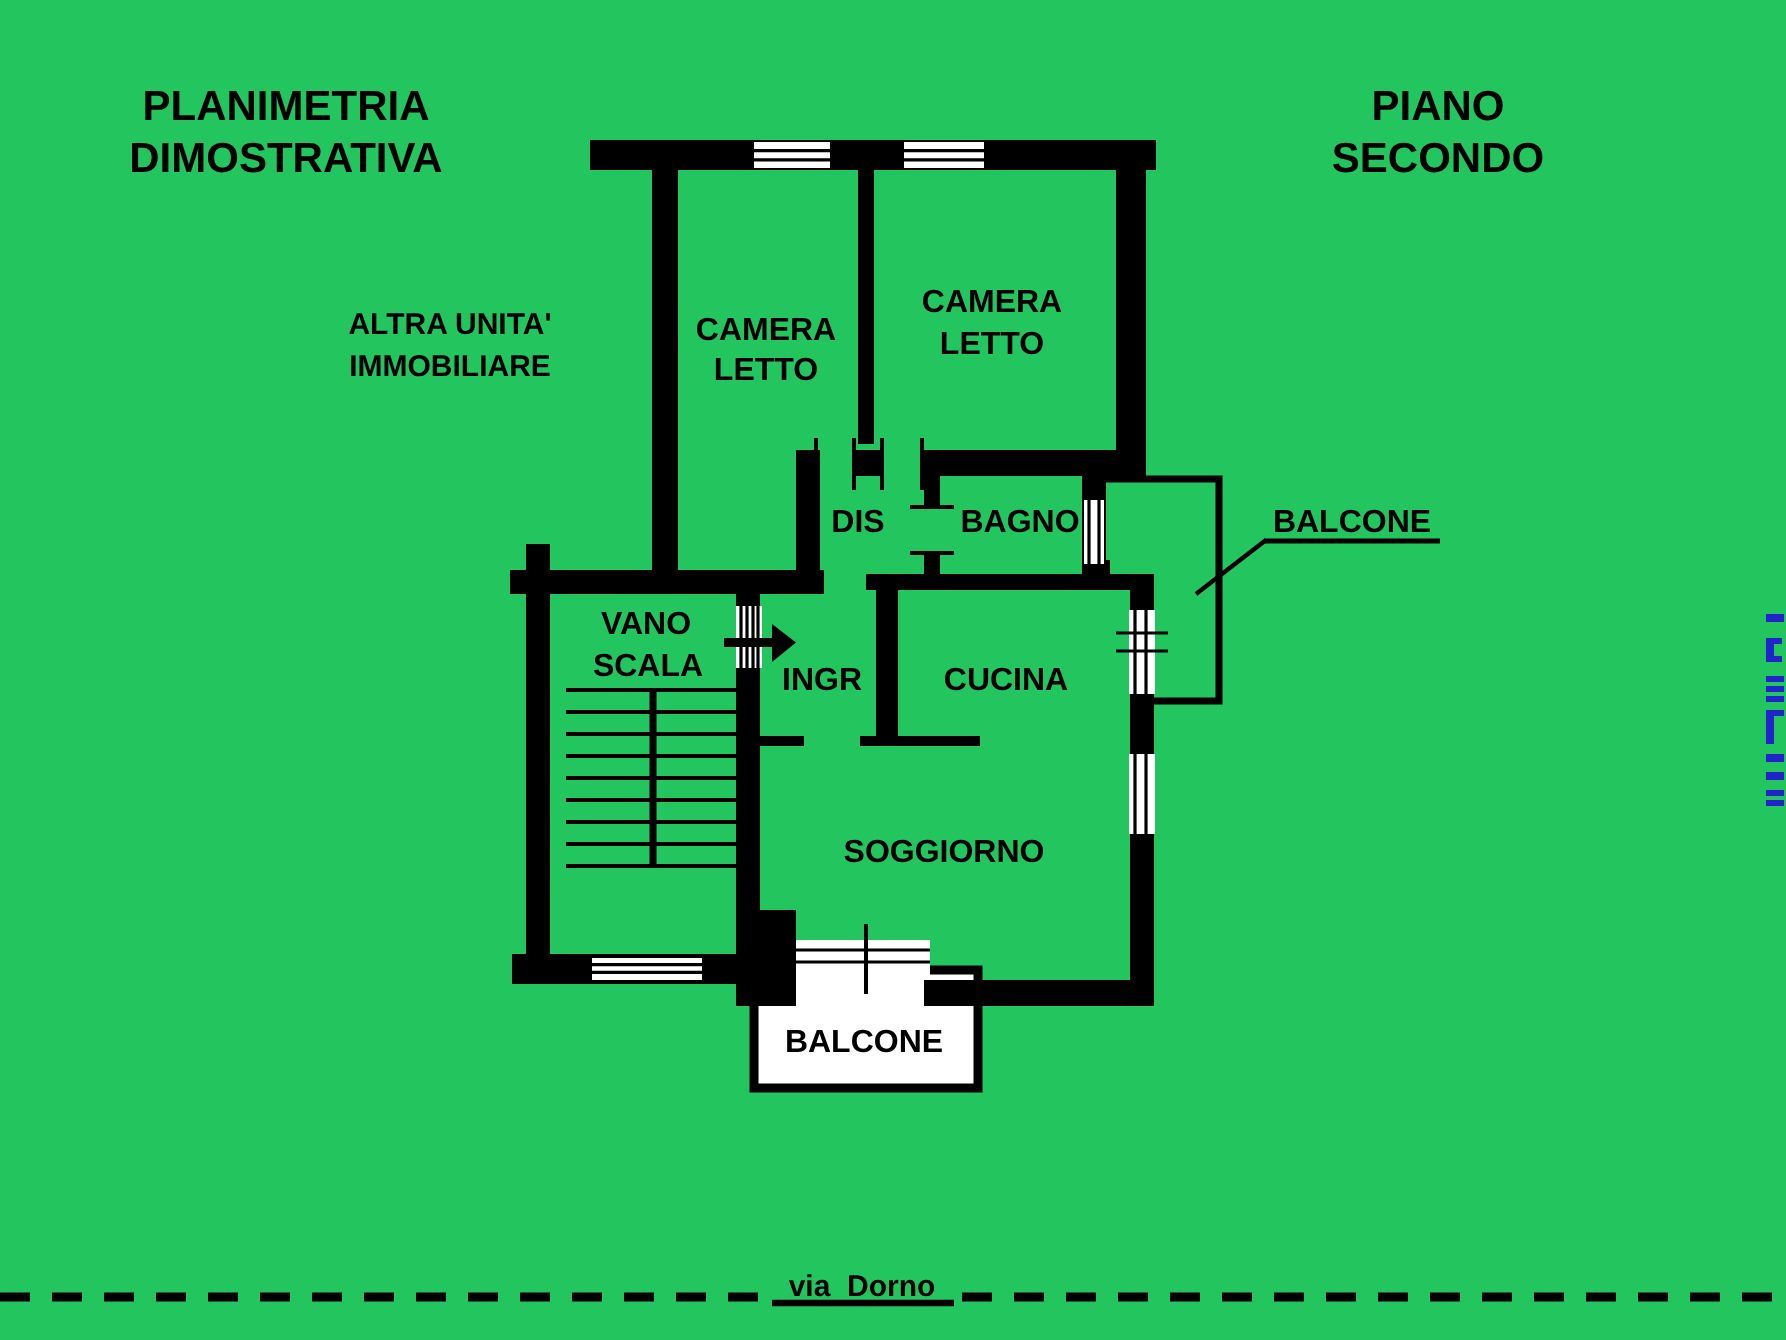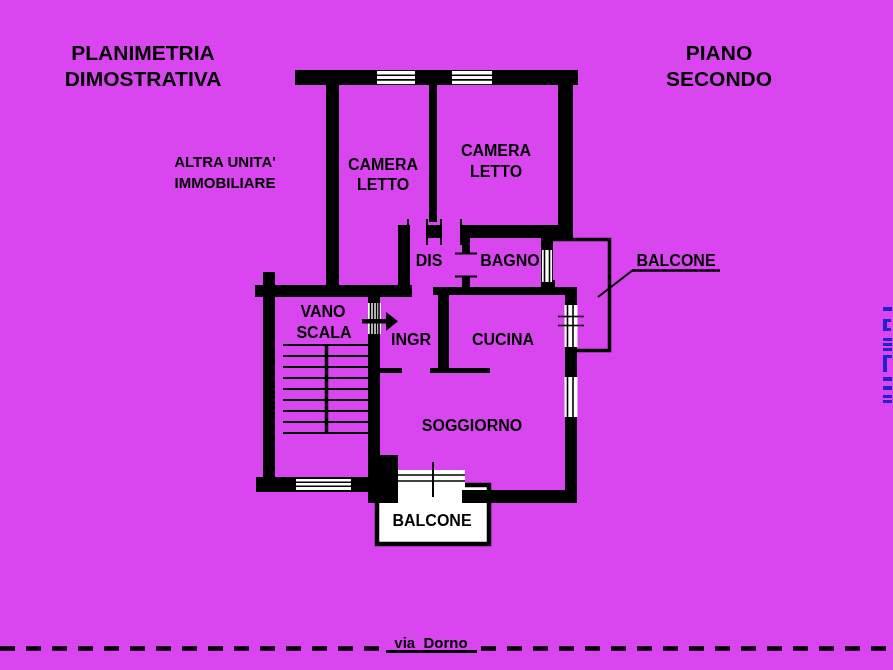--- a/index.html
+++ b/index.html
@@ -1,20 +1,20 @@
 <!DOCTYPE html>
 <html><head>
 <meta charset="utf-8">
 <style>
   html, body { margin: 0; padding: 0; background: #ffffff; }
   .page {
     position: relative;
     width: 893px;
     height: 670px;
-    background: #d946ef;
+    background: #22c55e;
     overflow: hidden;
     font-family: "Liberation Sans", sans-serif;
   }
   svg { display: block; }
   .lbl {
     font-family: "Liberation Sans", sans-serif;
     font-weight: bold;
     fill: #000000;
     letter-spacing: 0px;
   }

